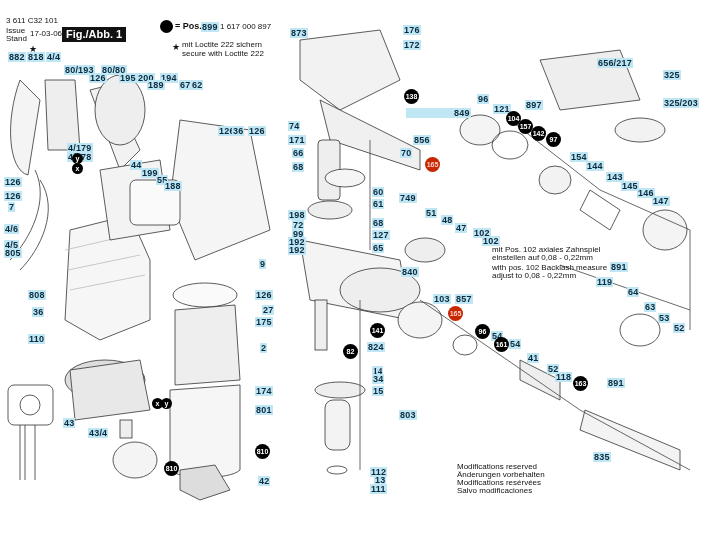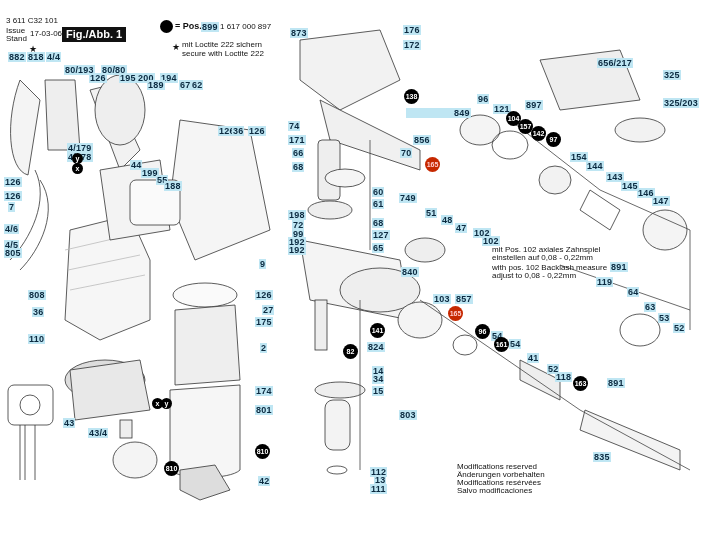--- a/index.html
+++ b/index.html
@@ -169,21 +169,21 @@
   <div class="lbl" style="left:400px;top:148px;">70</div>
   <div class="lbl" style="left:372px;top:187px;">60</div>
   <div class="lbl" style="left:372px;top:199px;">61</div>
   <div class="lbl" style="left:399px;top:193px;">749</div>
   <div class="lbl" style="left:372px;top:218px;">68</div>
   <div class="lbl" style="left:372px;top:230px;">127</div>
   <div class="lbl" style="left:372px;top:243px;">65</div>
   <div class="lbl" style="left:401px;top:267px;">840</div>
   <div class="lbl" style="left:367px;top:342px;">824</div>
 
-  <div class="lbl" style="left:372px;top:366px;">14</div>
+  <div class="lbl" style="left:372px;top:366px;font-family:Liberation Serif, serif;">14</div>
   <div class="lbl" style="left:372px;top:374px;">34</div>
   <div class="lbl" style="left:372px;top:386px;">15</div>
   <div class="lbl" style="left:399px;top:410px;">803</div>
   <div class="lbl" style="left:370px;top:467px;">112</div>
   <div class="lbl" style="left:374px;top:475px;">13</div>
   <div class="lbl" style="left:370px;top:484px;">111</div>
 
   <div class="lbl" style="left:425px;top:208px;">51</div>
   <div class="lbl" style="left:441px;top:215px;">48</div>
   <div class="lbl" style="left:455px;top:223px;">47</div>

